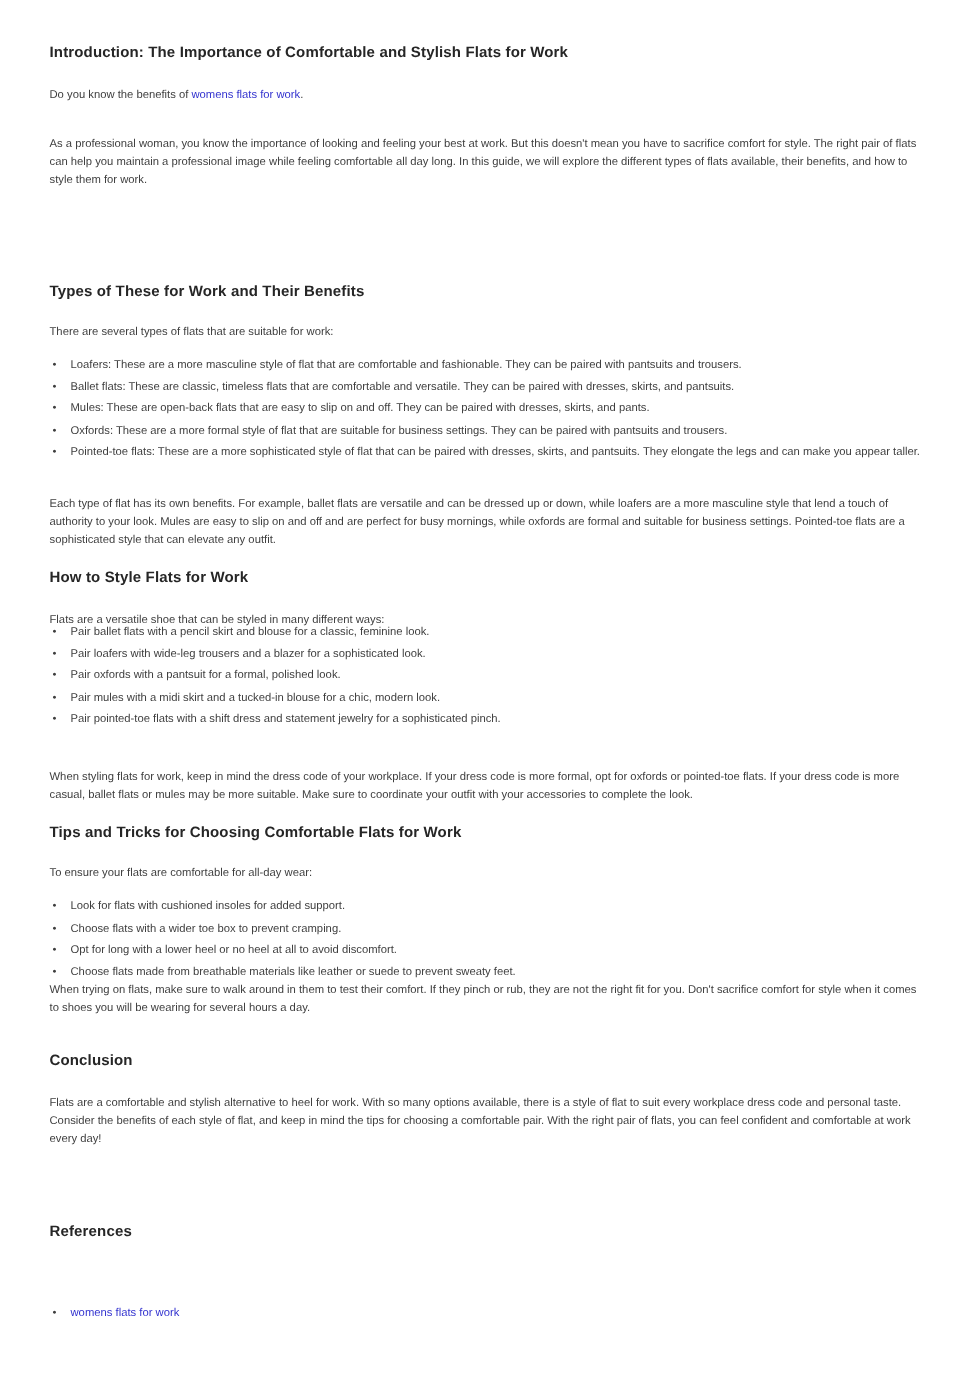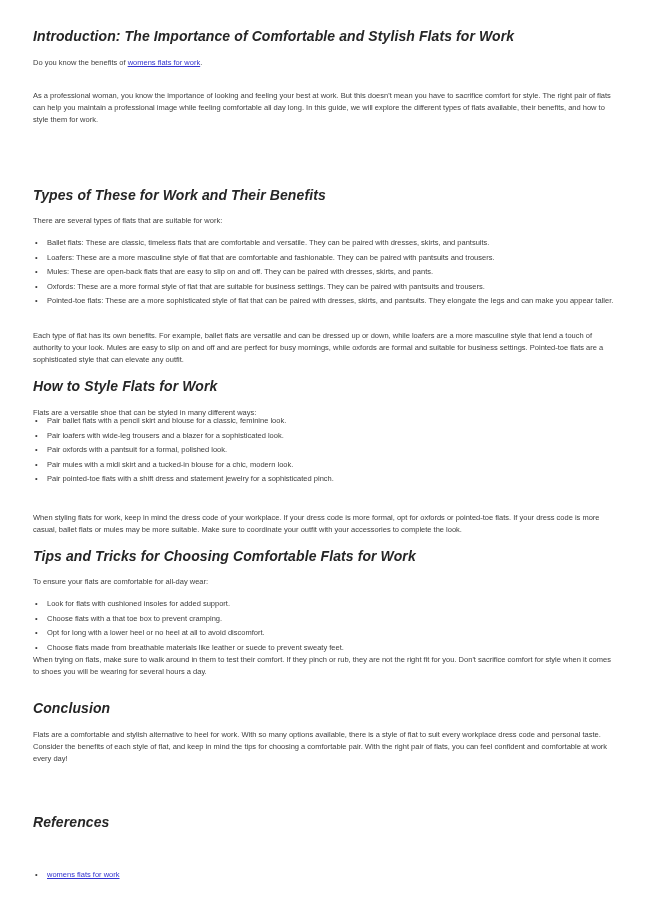--- a/index.html
+++ b/index.html
@@ -13,26 +13,25 @@
   .page {
     position: absolute; inset: 0;
     background: #ffffff;
   }
   .block {
     position: absolute;
     left: 33px;
     width: 585px;
   }
   h2.doc-heading {
-    font-size: 14px;
+    font-size: 10px;
     font-weight: bold;
     color: #262626;
     line-height: 12px;
     letter-spacing: 0.1px;
-    font-style: italic;
   }
   p.doc-para {
     font-size: 7.5px;
     color: #3e3e3e;
     line-height: 12.2px;
   }
   ul.doc-list {
     list-style: none;
   }
   ul.doc-list li {
@@ -46,42 +45,41 @@
   ul.doc-list li::before {
     content: "\2022";
     position: absolute;
     left: 2px;
     top: 0;
     font-size: 7.5px;
     color: #3e3e3e;
   }
   a.doc-link {
     color: #3333cf;
-    text-decoration: underline;
     cursor: pointer;
   }
 </style>
 </head>
 <body>
 
 <div class="page">
 
   <h2 class="doc-heading block" style="top:30px">Introduction: The Importance of Comfortable and Stylish Flats for Work</h2>
 
   <p class="doc-para block" style="top:57px"><span>Do you know the benefits of </span><a class="doc-link">womens flats for work</a><span>.</span></p>
 
   <p class="doc-para block" style="top:90px">As a professional woman, you know the importance of looking and feeling your best at work. But this doesn't mean you have to sacrifice comfort for style. The right pair of flats can help you maintain a professional image while feeling comfortable all day long. In this guide, we will explore the different types of flats available, their benefits, and how to style them for work.</p>
 
   <h2 class="doc-heading block" style="top:189px">Types of These for Work and Their Benefits</h2>
 
   <p class="doc-para block" style="top:215px">There are several types of flats that are suitable for work:</p>
 
   <ul class="doc-list block" style="top:237px">
+    <li>Loafers: These are a more masculine style of flat that are comfortable and fashionable. They can be paired with pantsuits and trousers.</li>
     <li>Ballet flats: These are classic, timeless flats that are comfortable and versatile. They can be paired with dresses, skirts, and pantsuits.</li>
-    <li>Loafers: These are a more masculine style of flat that are comfortable and fashionable. They can be paired with pantsuits and trousers.</li>
     <li>Mules: These are open-back flats that are easy to slip on and off. They can be paired with dresses, skirts, and pants.</li>
     <li>Oxfords: These are a more formal style of flat that are suitable for business settings. They can be paired with pantsuits and trousers.</li>
     <li>Pointed-toe flats: These are a more sophisticated style of flat that can be paired with dresses, skirts, and pantsuits. They elongate the legs and can make you appear taller.</li>
   </ul>
 
   <p class="doc-para block" style="top:330px">Each type of flat has its own benefits. For example, ballet flats are versatile and can be dressed up or down, while loafers are a more masculine style that lend a touch of authority to your look. Mules are easy to slip on and off and are perfect for busy mornings, while oxfords are formal and suitable for business settings. Pointed-toe flats are a sophisticated style that can elevate any outfit.</p>
 
   <h2 class="doc-heading block" style="top:380px">How to Style Flats for Work</h2>
 
   <p class="doc-para block" style="top:407px">Flats are a versatile shoe that can be styled in many different ways:</p>
@@ -95,21 +93,21 @@
   </ul>
 
   <p class="doc-para block" style="top:512px">When styling flats for work, keep in mind the dress code of your workplace. If your dress code is more formal, opt for oxfords or pointed-toe flats. If your dress code is more casual, ballet flats or mules may be more suitable. Make sure to coordinate your outfit with your accessories to complete the look.</p>
 
   <h2 class="doc-heading block" style="top:550px">Tips and Tricks for Choosing Comfortable Flats for Work</h2>
 
   <p class="doc-para block" style="top:576px">To ensure your flats are comfortable for all-day wear:</p>
 
   <ul class="doc-list block" style="top:598px">
     <li>Look for flats with cushioned insoles for added support.</li>
-    <li>Choose flats with a that toe box to prevent cramping.</li>
+    <li>Choose flats with a wider toe box to prevent cramping.</li>
     <li>Opt for long with a lower heel or no heel at all to avoid discomfort.</li>
     <li>Choose flats made from breathable materials like leather or suede to prevent sweaty feet.</li>
   </ul>
 
   <p class="doc-para block" style="top:654px">When trying on flats, make sure to walk around in them to test their comfort. If they pinch or rub, they are not the right fit for you. Don't sacrifice comfort for style when it comes to shoes you will be wearing for several hours a day.</p>
 
   <h2 class="doc-heading block" style="top:702px">Conclusion</h2>
 
   <p class="doc-para block" style="top:729px">Flats are a comfortable and stylish alternative to heel for work. With so many options available, there is a style of flat to suit every workplace dress code and personal taste. Consider the benefits of each style of flat, and keep in mind the tips for choosing a comfortable pair. With the right pair of flats, you can feel confident and comfortable at work every day!</p>
 

